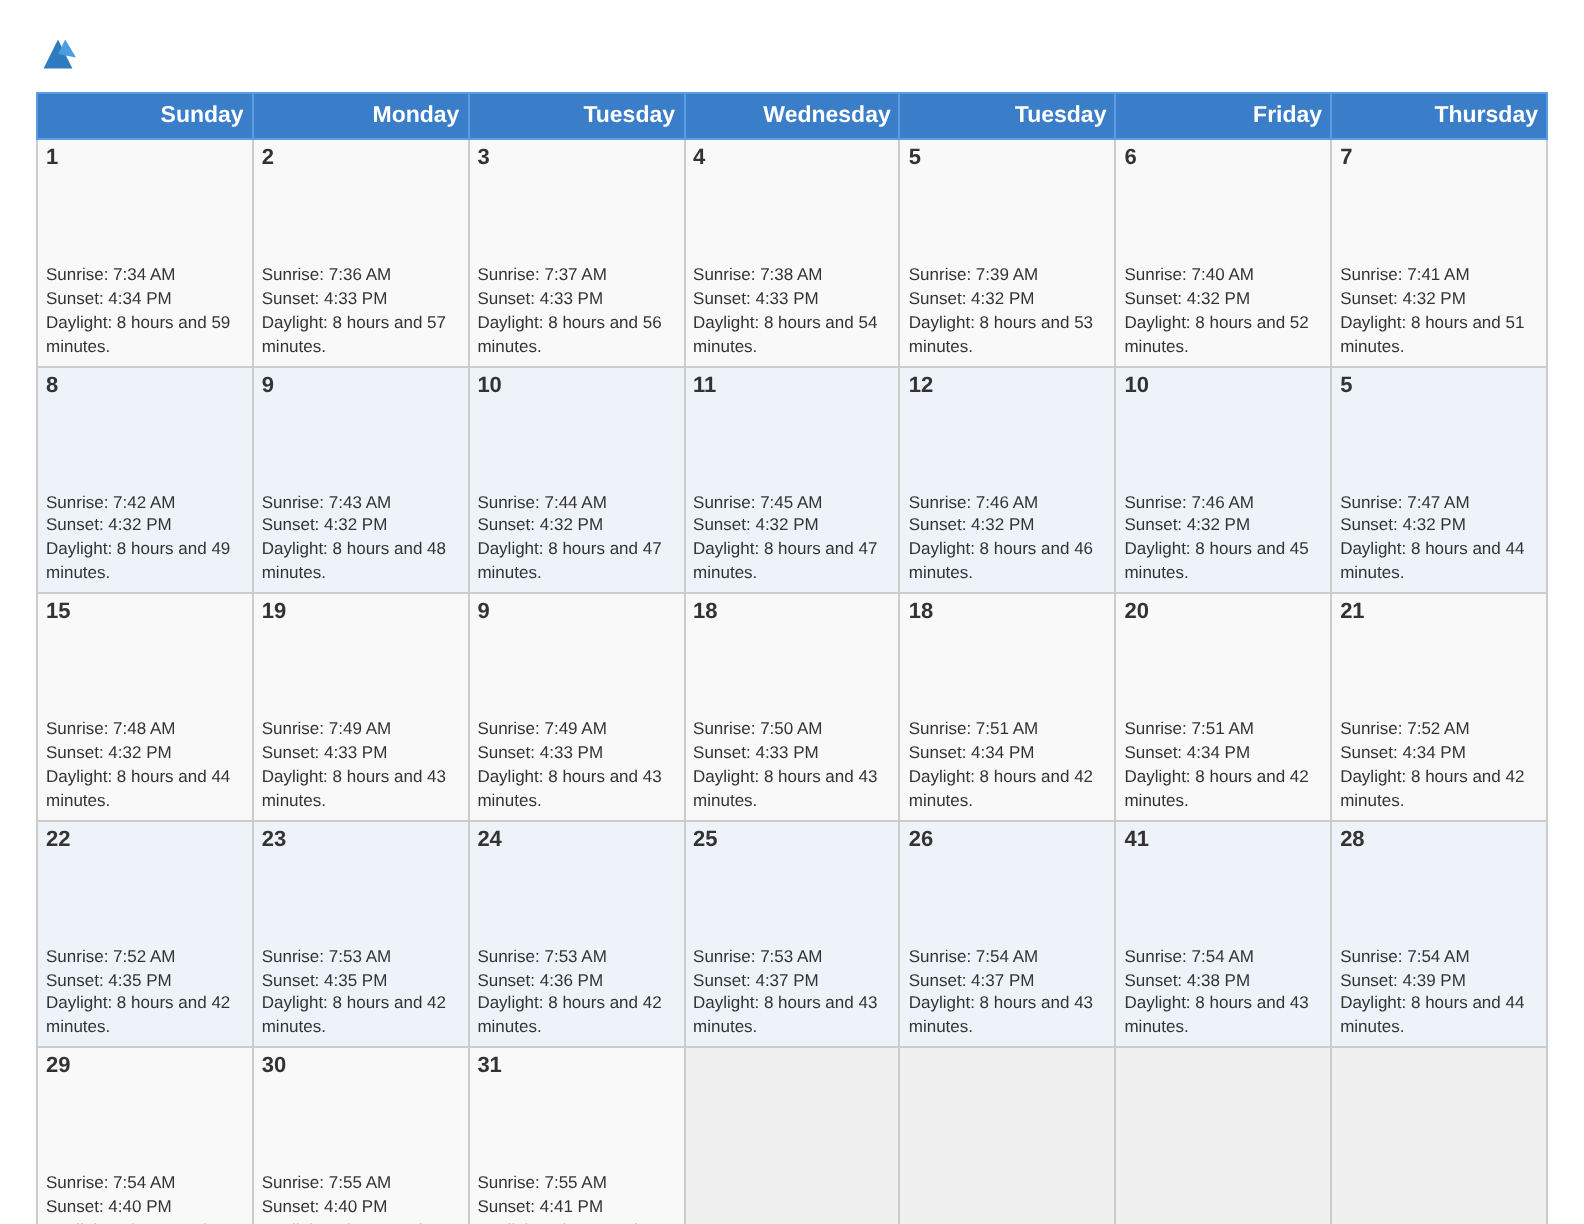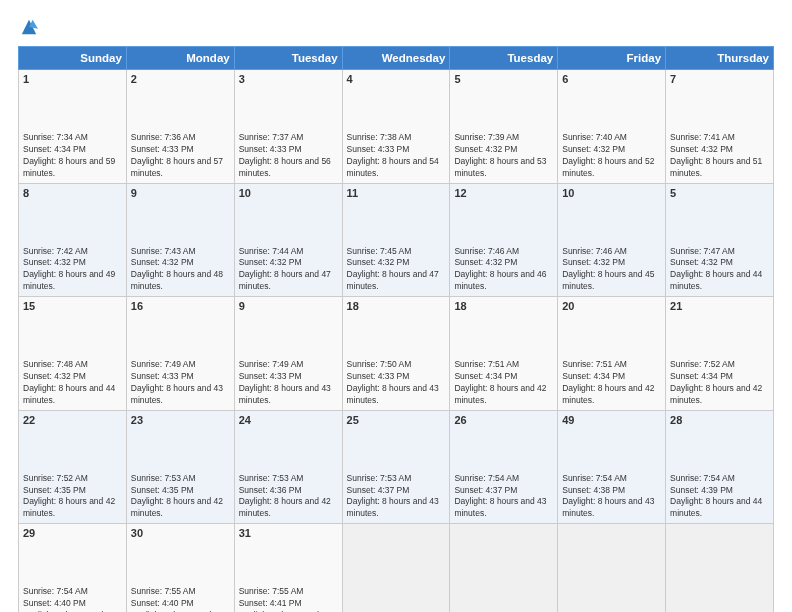--- a/index.html
+++ b/index.html
@@ -197,21 +197,21 @@
             <span class="day-number">5</span>
             <div class="day-info">Sunrise: 7:47 AM<br>Sunset: 4:32 PM<br>Daylight: 8 hours and 44 minutes.</div>
           </td>
         </tr>
         <tr>
           <td>
             <span class="day-number">15</span>
             <div class="day-info">Sunrise: 7:48 AM<br>Sunset: 4:32 PM<br>Daylight: 8 hours and 44 minutes.</div>
           </td>
           <td>
-            <span class="day-number">16</span>
+            <span class="day-number">19</span>
             <div class="day-info">Sunrise: 7:49 AM<br>Sunset: 4:33 PM<br>Daylight: 8 hours and 43 minutes.</div>
           </td>
           <td>
             <span class="day-number">9</span>
             <div class="day-info">Sunrise: 7:49 AM<br>Sunset: 4:33 PM<br>Daylight: 8 hours and 43 minutes.</div>
           </td>
           <td>
             <span class="day-number">18</span>
             <div class="day-info">Sunrise: 7:50 AM<br>Sunset: 4:33 PM<br>Daylight: 8 hours and 43 minutes.</div>
           </td>
@@ -243,21 +243,21 @@
           </td>
           <td>
             <span class="day-number">25</span>
             <div class="day-info">Sunrise: 7:53 AM<br>Sunset: 4:37 PM<br>Daylight: 8 hours and 43 minutes.</div>
           </td>
           <td>
             <span class="day-number">26</span>
             <div class="day-info">Sunrise: 7:54 AM<br>Sunset: 4:37 PM<br>Daylight: 8 hours and 43 minutes.</div>
           </td>
           <td>
-            <span class="day-number">49</span>
+            <span class="day-number">41</span>
             <div class="day-info">Sunrise: 7:54 AM<br>Sunset: 4:38 PM<br>Daylight: 8 hours and 43 minutes.</div>
           </td>
           <td>
             <span class="day-number">28</span>
             <div class="day-info">Sunrise: 7:54 AM<br>Sunset: 4:39 PM<br>Daylight: 8 hours and 44 minutes.</div>
           </td>
         </tr>
         <tr>
           <td>
             <span class="day-number">29</span>

